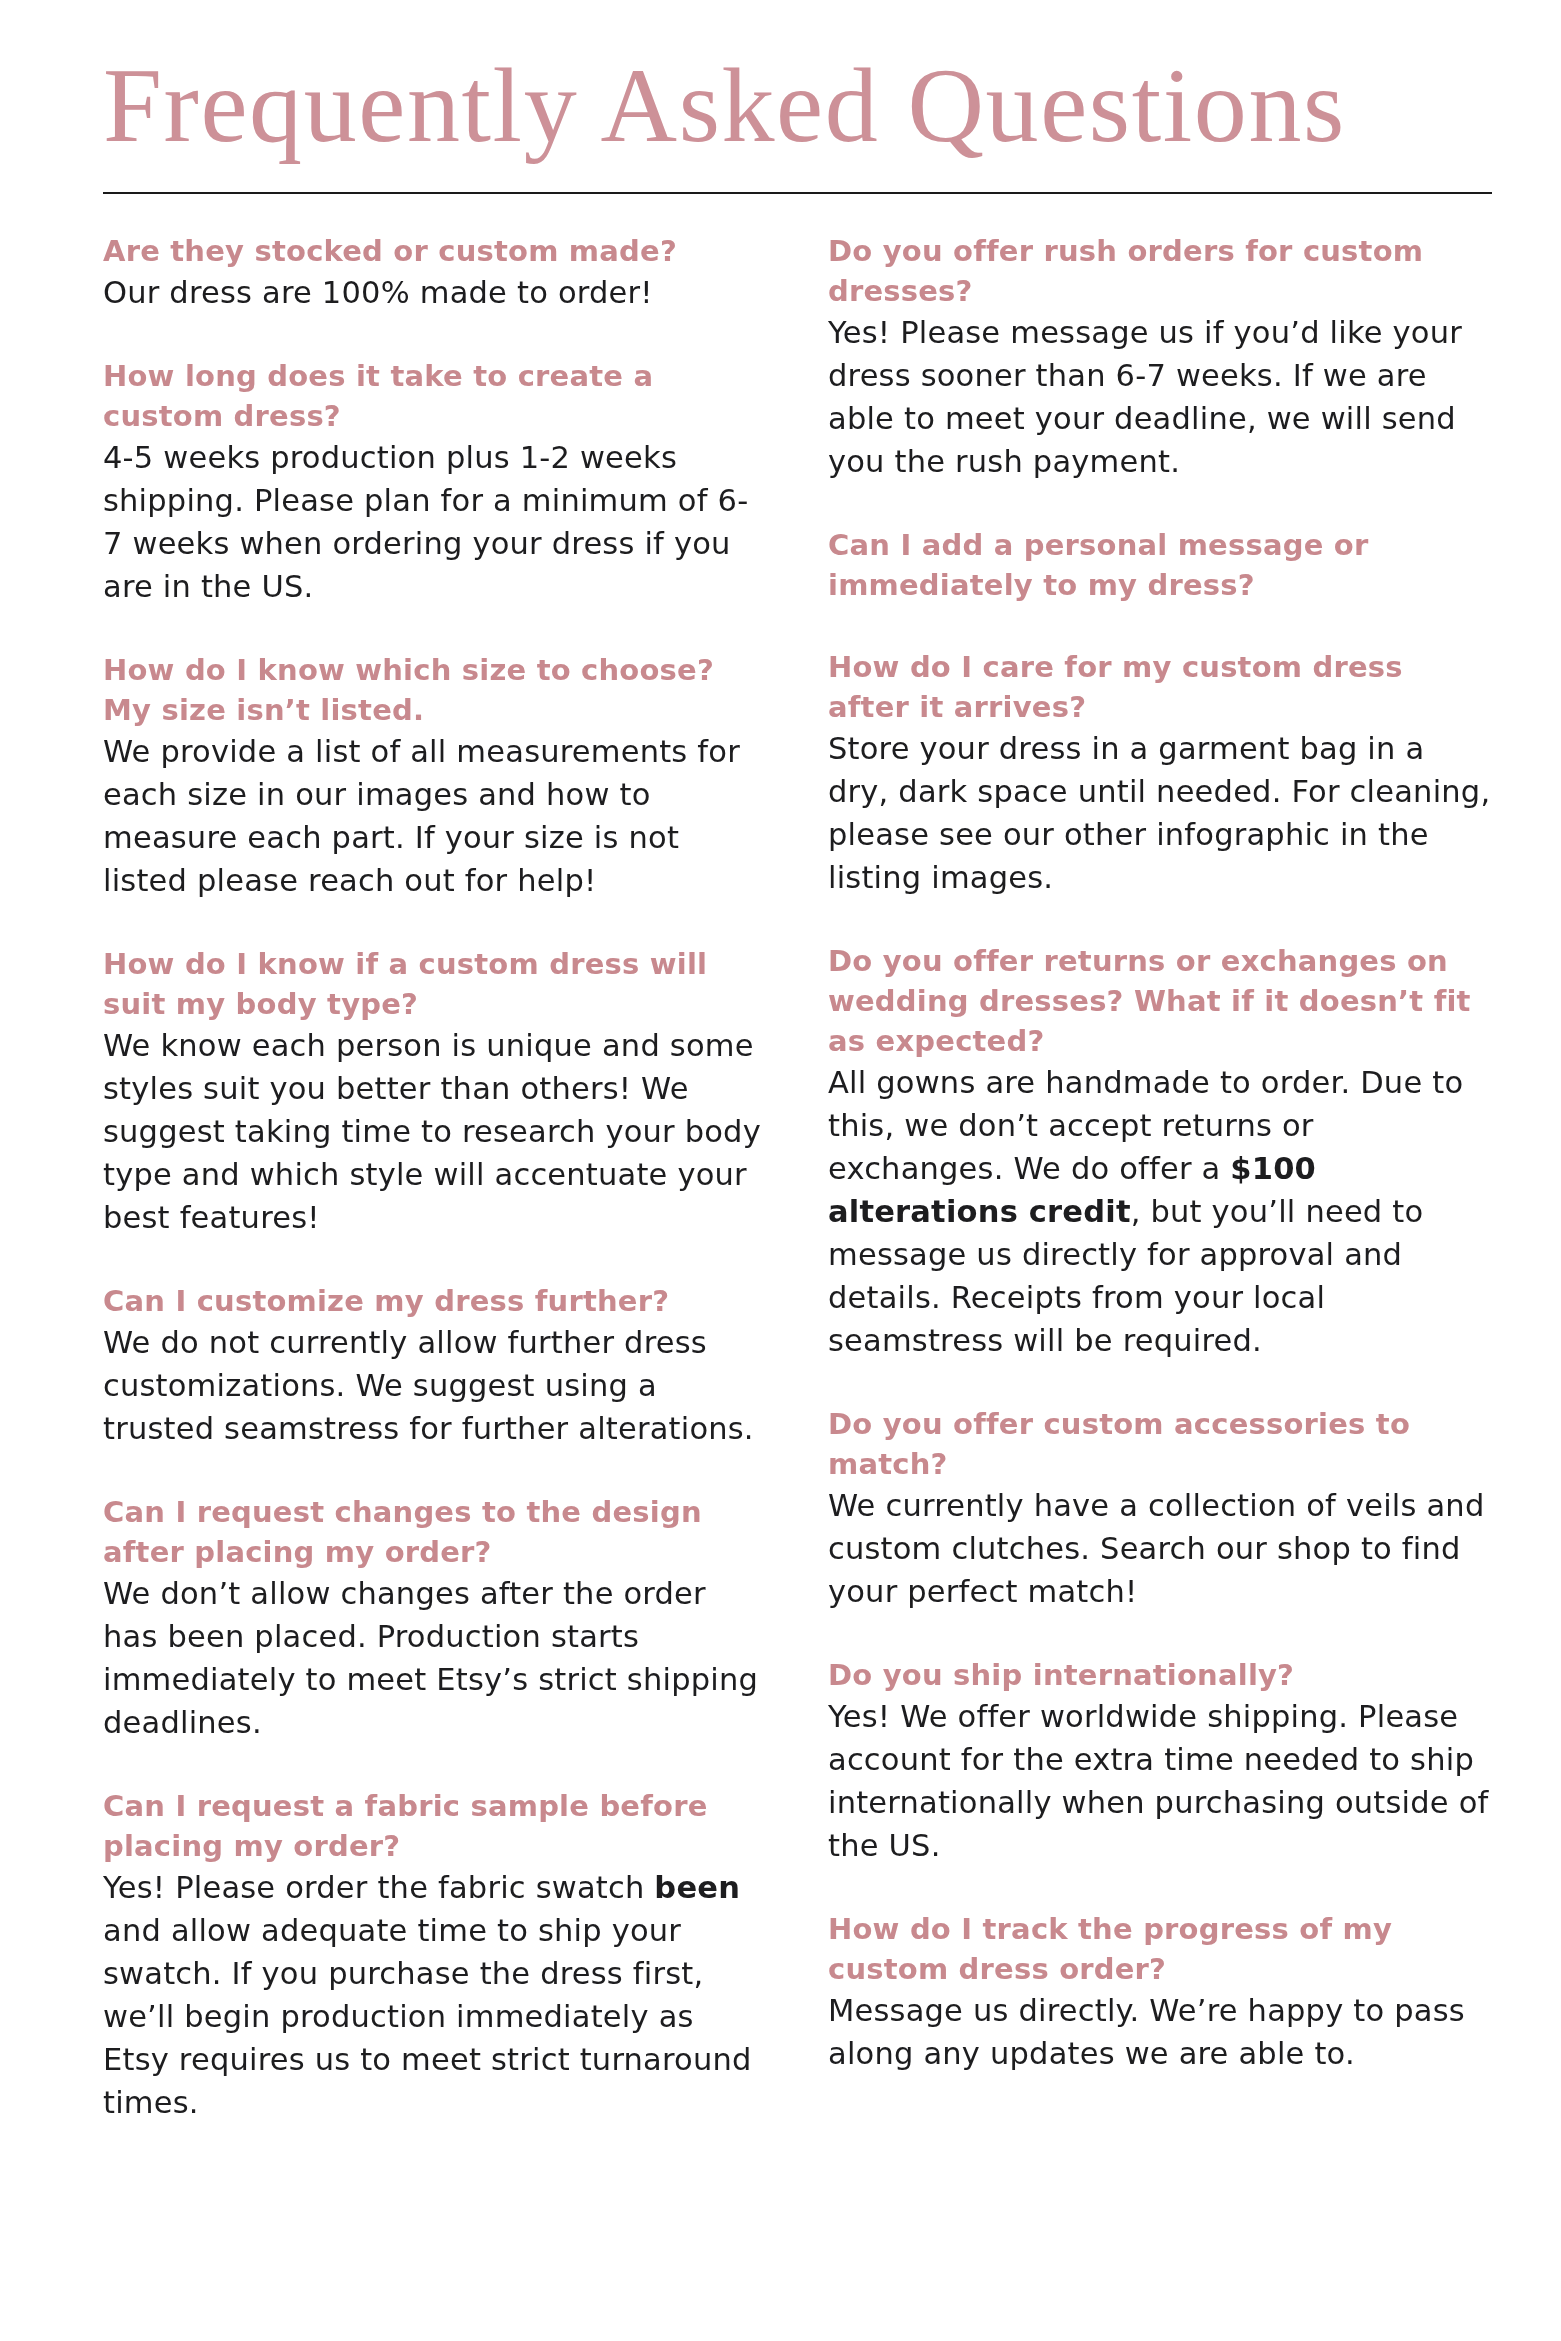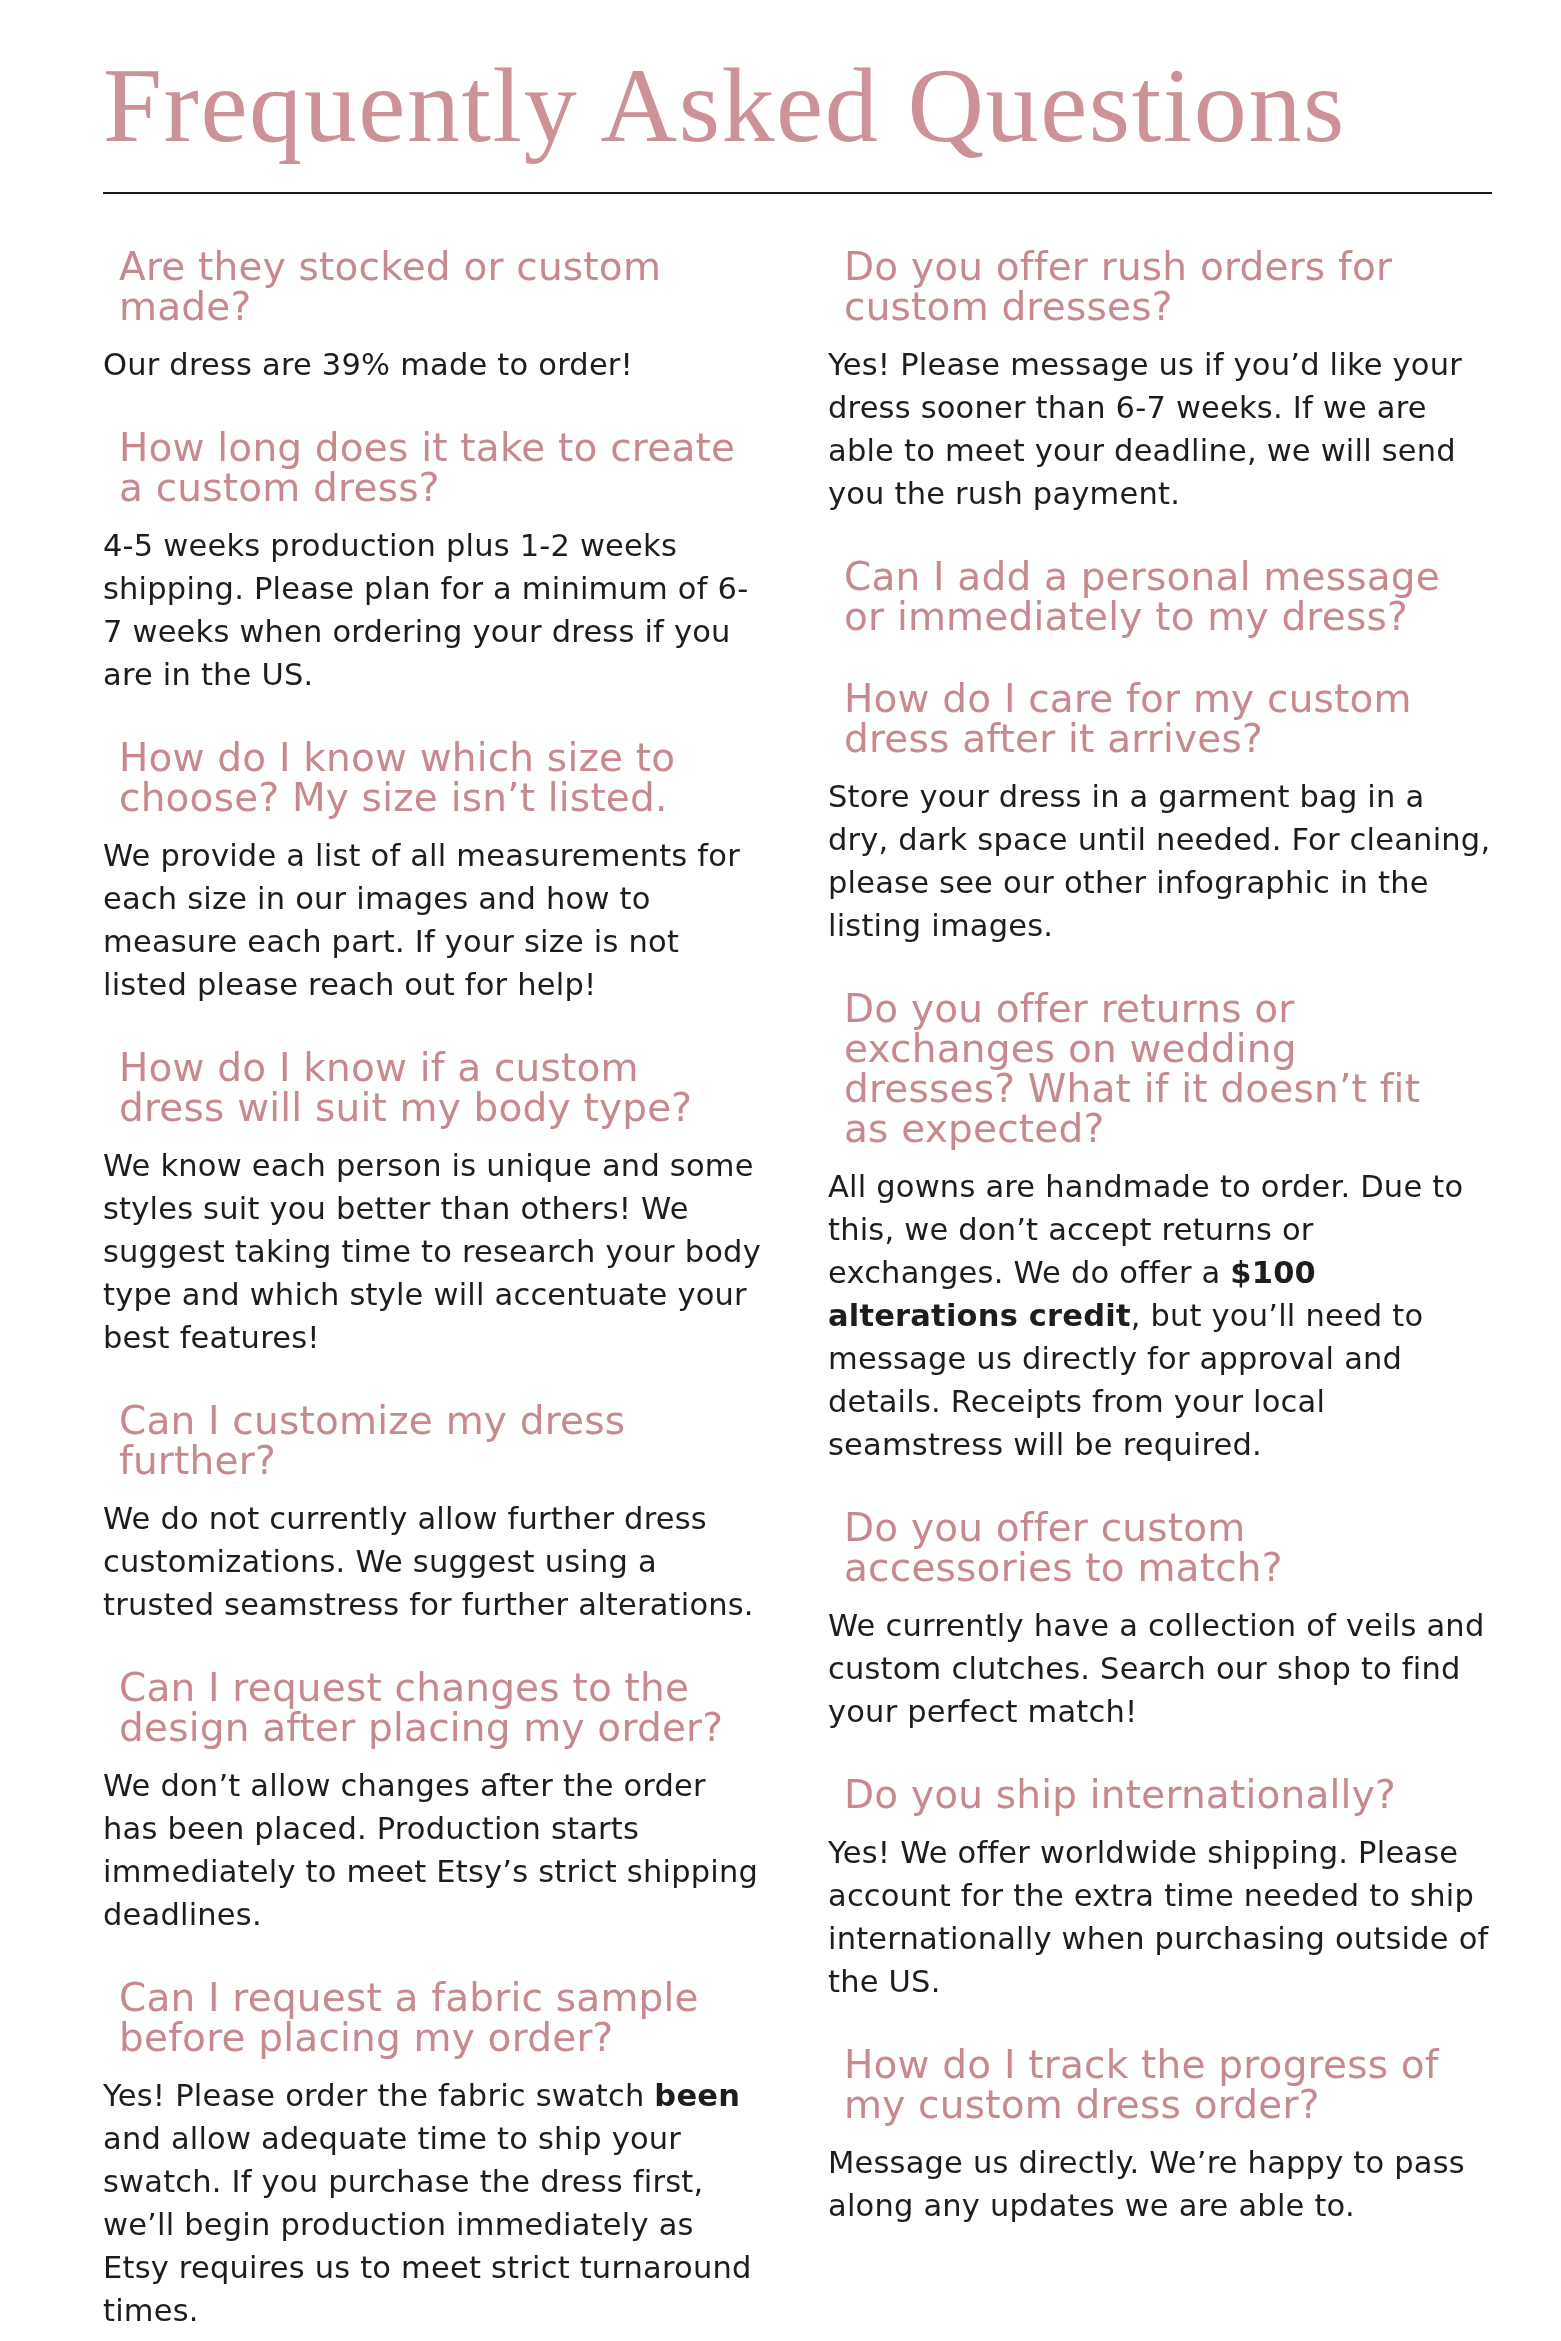--- a/index.html
+++ b/index.html
@@ -33,23 +33,23 @@
     display: flex;
     gap: 61px;
     align-items: flex-start;
   }
   .col {
     flex: 1 1 0;
     min-width: 0;
   }
   .faq + .faq { margin-top: 42px; }
   .q {
-    margin: 16px;
-    font-weight: 400;
-    font-size: 39px;
+    margin: 0;
+    font-weight: 700;
+    font-size: 29px;
     line-height: 40px;
     letter-spacing: 0.2px;
     color: #c8898e;
   }
   .a {
     margin: 0;
     font-weight: 400;
     font-size: 30.5px;
     line-height: 43px;
     letter-spacing: 0.2px;
@@ -63,21 +63,21 @@
 <div class="page">
   <header>
     <h1 class="page-title">Frequently Asked Questions</h1>
     <hr class="title-divider">
   </header>
 
   <main class="columns">
     <section class="col">
       <article class="faq">
         <h2 class="q">Are they stocked or custom made?</h2>
-        <p class="a"><span>Our dress are 39% made to order!</span></p>
+        <p class="a"><span>Our dress are 100% made to order!</span></p>
       </article>
       <article class="faq">
         <h2 class="q">How long does it take to create a custom dress?</h2>
         <p class="a"><span>4-5 weeks production plus 1-2 weeks shipping. Please plan for a minimum of 6-7 weeks when ordering your dress if you are in the US.</span></p>
       </article>
       <article class="faq">
         <h2 class="q">How do I know which size to choose? My size isn’t listed.</h2>
         <p class="a"><span>We provide a list of all measurements for each size in our images and how to measure each part. If your size is not listed please reach out for help!</span></p>
       </article>
       <article class="faq">

